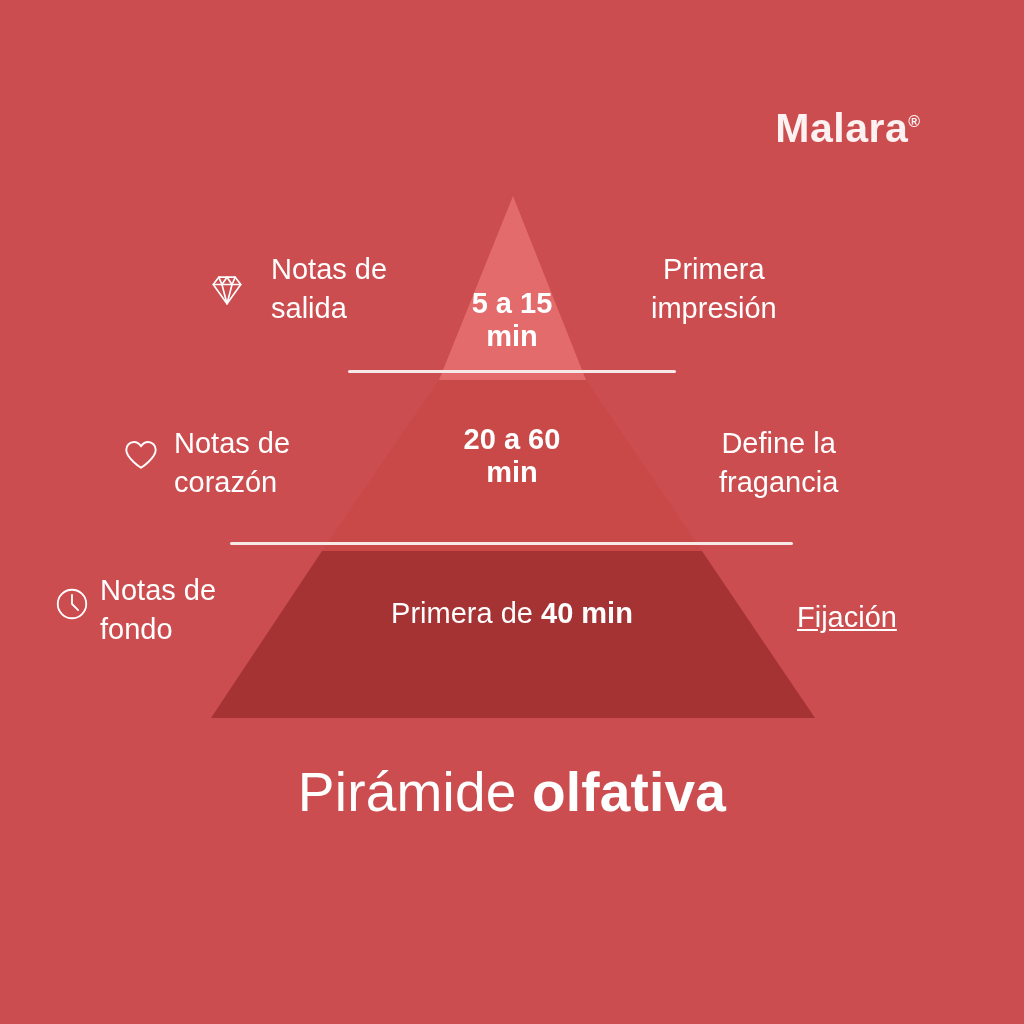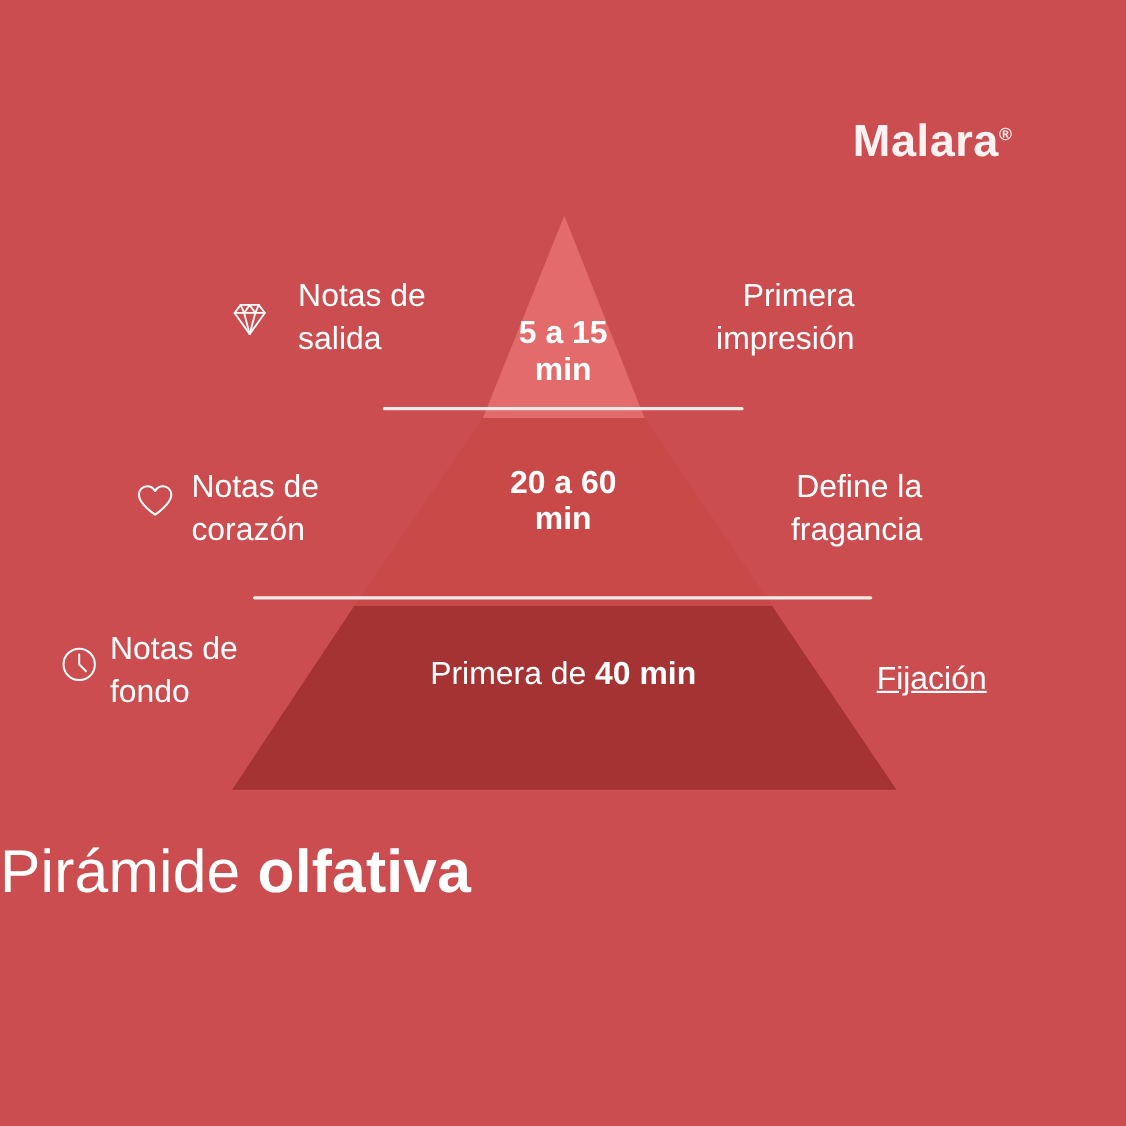--- a/index.html
+++ b/index.html
@@ -77,21 +77,21 @@
   
   .side{
     position:absolute;
     font-size:29px;
     font-weight:400;
     line-height:1.33;
     color:#ffffff;
     white-space:pre-line;
   }
   .side.left{text-align:left;}
-  .side.right{text-align:right;}
+  .side.right{text-align:center;}
 
   .side.l1{left:271px;top:250px;}
   .side.l2{left:174px;top:424px;}
   .side.l3{left:100px;top:571px;}
 
   .side.r1{left:651px;top:250px;}
   .side.r2{left:719px;top:424px;}
   .side.r3{left:797px;top:598px;text-decoration:underline;}
 
   
@@ -101,21 +101,21 @@
   }
   .ico.i1{left:205px;top:268px;width:44px;height:44px;}
   .ico.i2{left:122px;top:436px;width:38px;height:38px;}
   .ico.i3{left:53px;top:585px;width:38px;height:38px;}
 
   
   .footer-title{
     position:absolute;
     left:0;right:0;
     top:762px;
-    text-align:left;
+    text-align:center;
     font-size:55px;
     font-weight:400;
     color:#ffffff;
     letter-spacing:.2px;
     line-height:1.1;
   }
   .footer-title .bold{font-weight:700;}
 </style>
 </head>
 <body>

